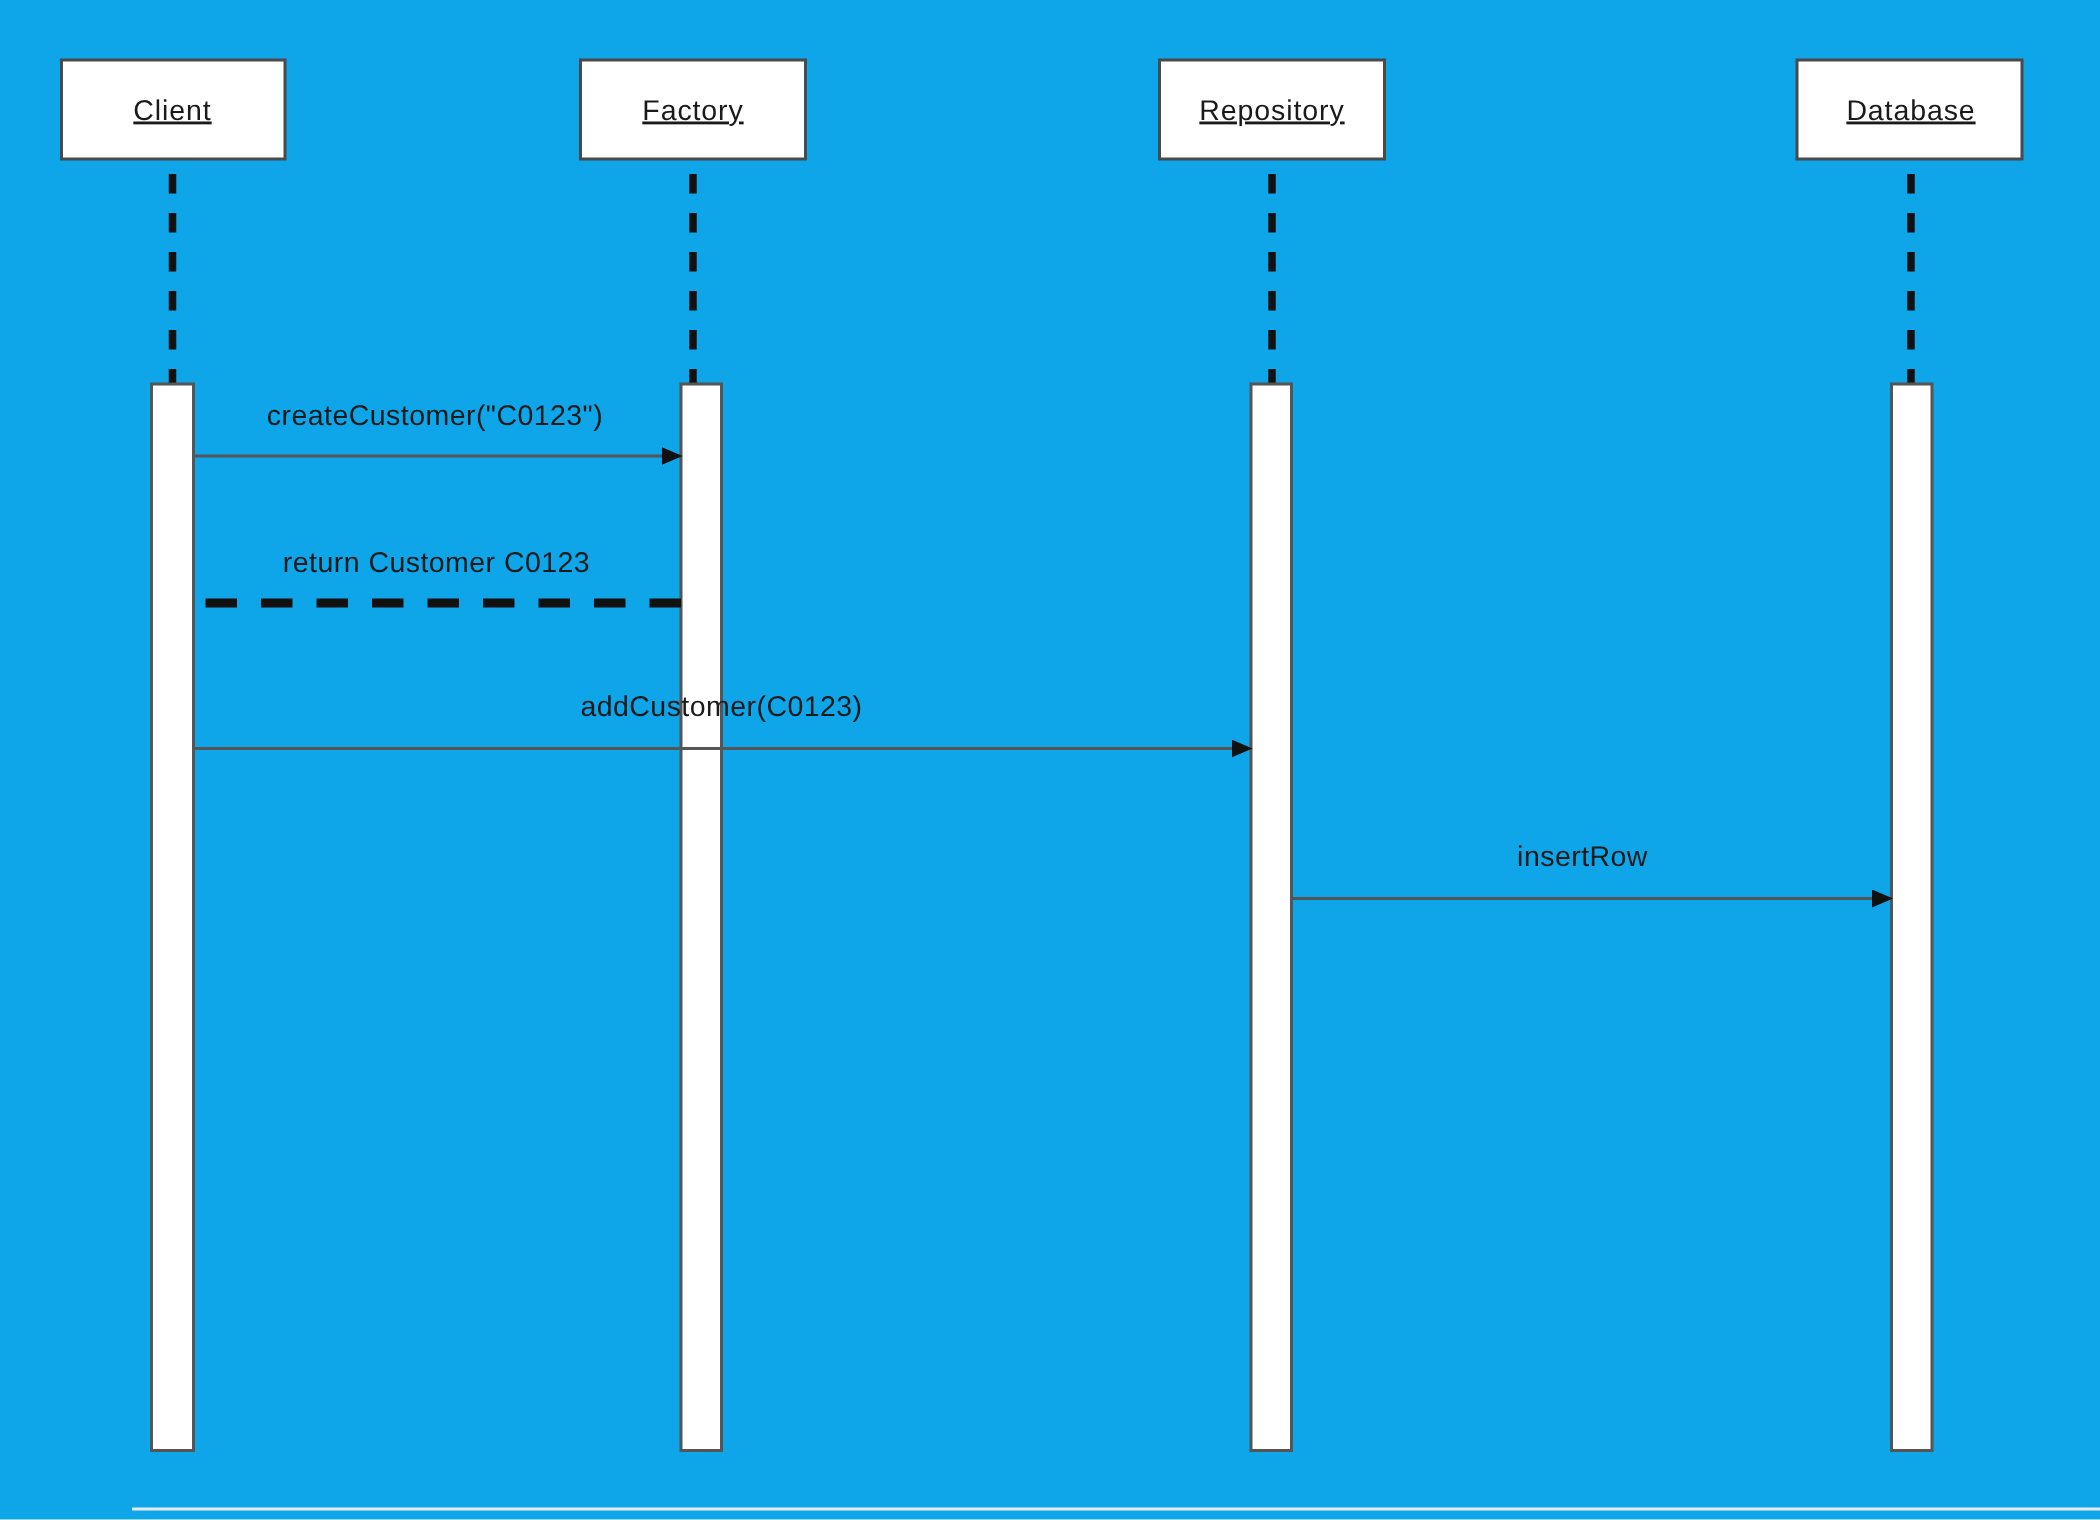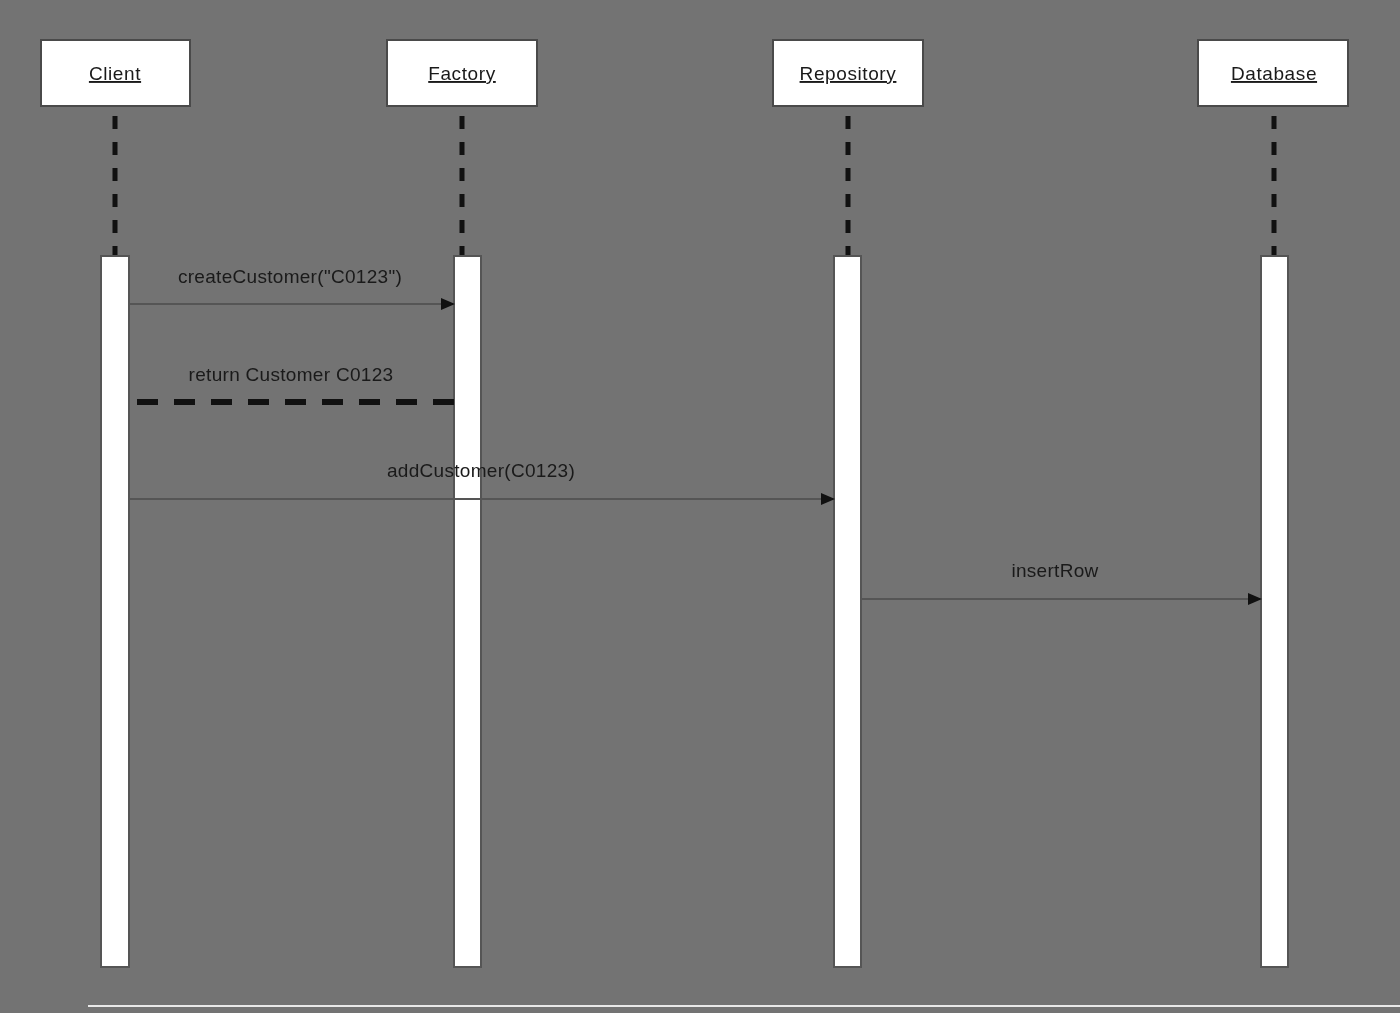--- a/index.html
+++ b/index.html
@@ -11,21 +11,21 @@
     width: 1400px;
     height: 1013px;
     font-family: "Liberation Sans", sans-serif;
     -webkit-font-smoothing: antialiased;
   }
   #diagram-root {
     position: relative;
     width: 1400px;
     height: 1013px;
     overflow: hidden;
-    background: #737373;
+    background: #0ea5e9;
   }
   #diagram-svg {
     position: absolute;
     left: 0;
     top: 0;
     width: 1400px;
     height: 1013px;
   }
   .lifeline-label {
     font-family: "Liberation Sans", sans-serif;

